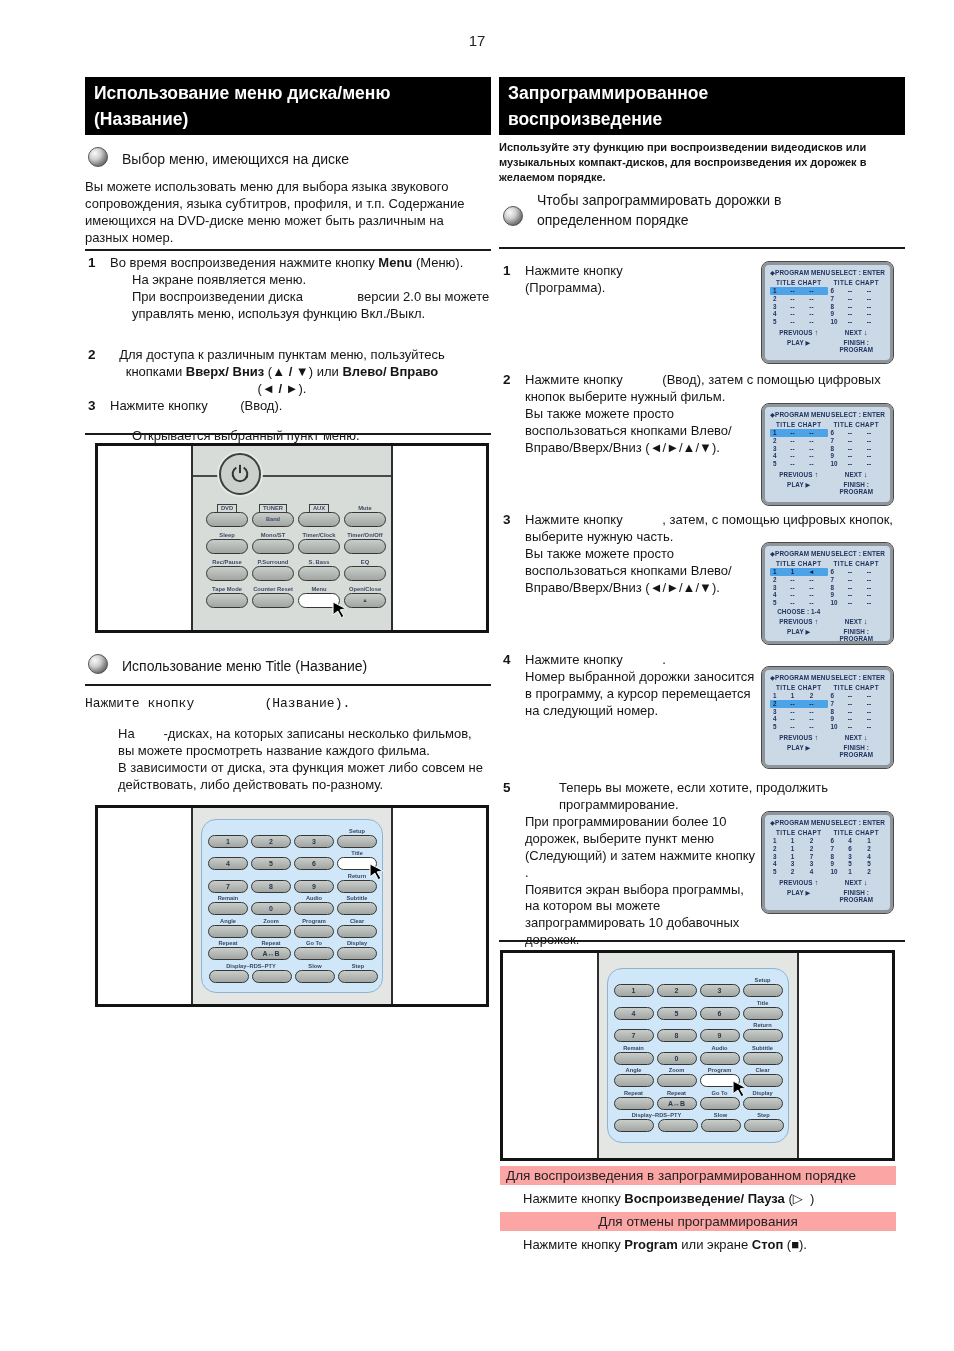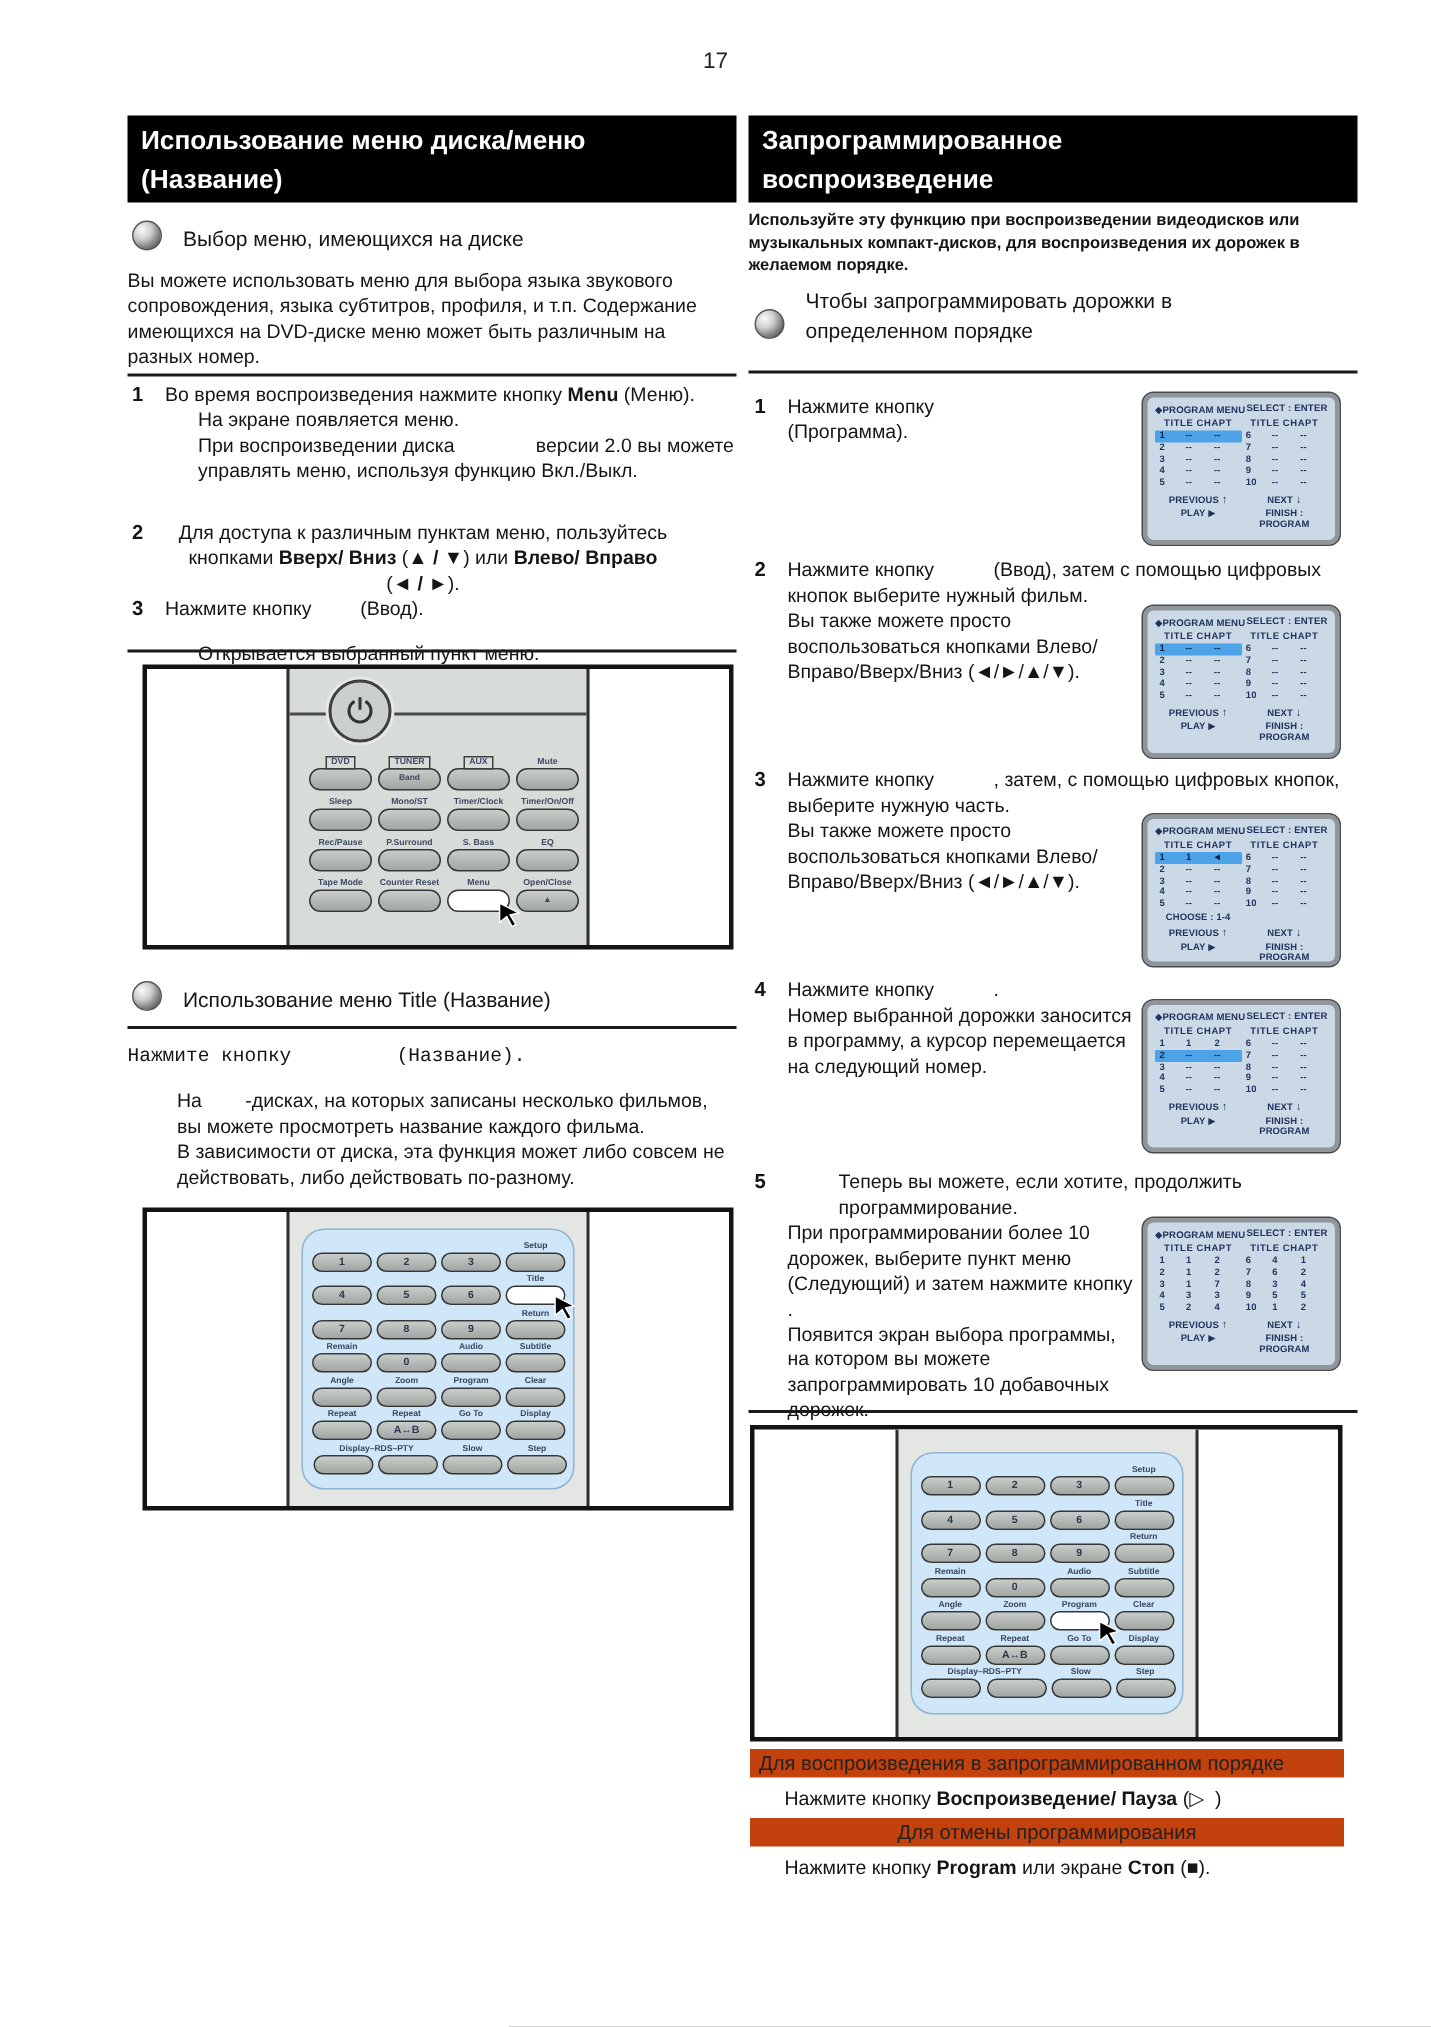--- a/index.html
+++ b/index.html
@@ -18,21 +18,21 @@
   .sec-title { position:absolute; font-weight:normal; font-size:14px; line-height:1.4; white-space:pre-line; }
 
   .rule { position:absolute; height:2px; background:#1a1a1a; }
 
   .body-text { position:absolute; font-size:13px; line-height:1.3; white-space:pre-wrap; }
   .bold-intro { font-weight:bold; font-size:11px; line-height:1.38; }
   .step-num { position:absolute; font-weight:bold; font-size:13.5px; }
   .rich b, .rich .b { font-weight:bold; }
   .sub-block .subline { margin:0; }
 
-  .info-bar { position:absolute; background:#c2410c; font-size:13.5px; padding:2px 6px; color:#222; }
+  .info-bar { position:absolute; background:#fca5a5; font-size:13.5px; padding:2px 6px; color:#222; }
 
   
   .remote-box { position:absolute; background:#fff; border:3px solid #131313; display:flex; justify-content:center; }
   #remote-menu-box    { left:95px;  top:443px; width:394px; height:190px; }
   #remote-title-box   { left:95px;  top:805px; width:394px; height:202px; }
   #remote-program-box { left:500px; top:950px; width:395px; height:211px; }
 
   .t-panel { position:relative; width:202px; height:100%; background:#d8dcd8;
              border-left:2px solid #2e2e2e; border-right:2px solid #2e2e2e; }
   .t-hline { position:absolute; top:29px; left:0; right:0; height:2px; background:#4a4a4a; }

